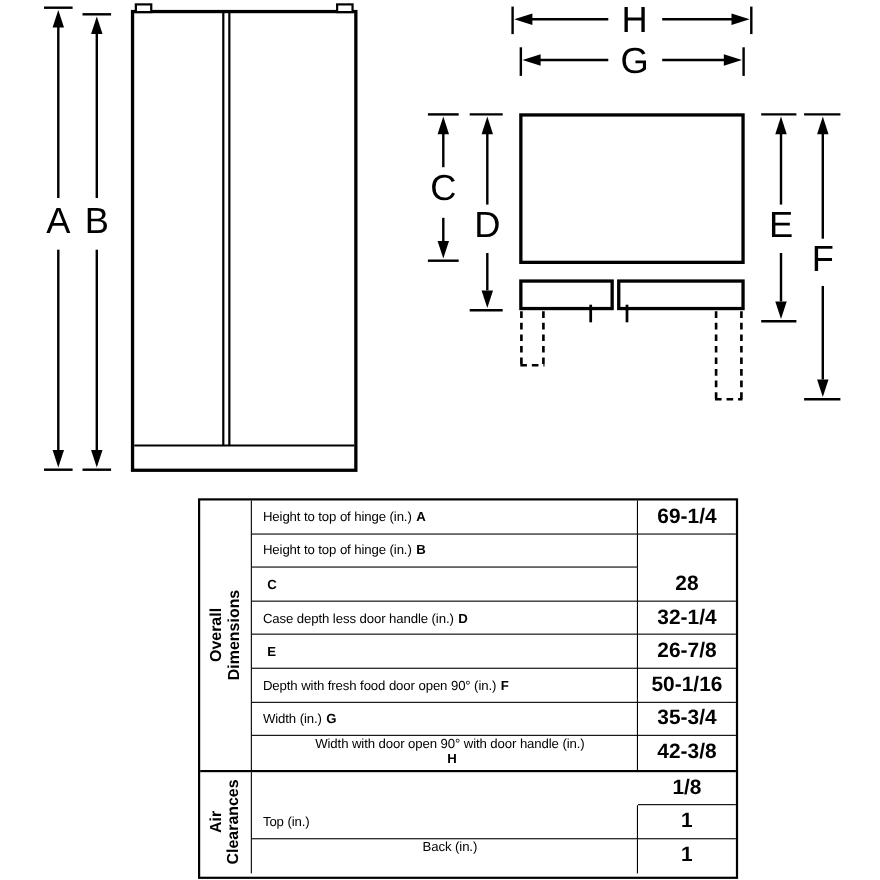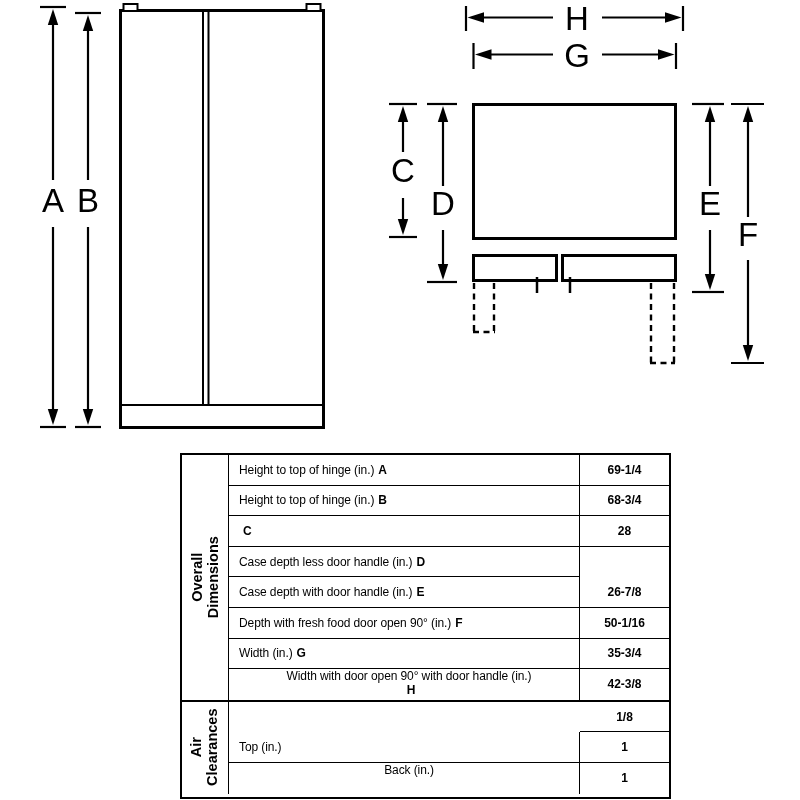--- a/index.html
+++ b/index.html
@@ -62,21 +62,21 @@
     letter-spacing: -0.1px;
     white-space: nowrap;
     overflow: hidden;
   }
   .lbl b { margin-left: 4px; }
   .val {
     grid-column: 3;
     border-bottom: 1.6px solid #000;
     display: flex; align-items: center; justify-content: center;
     font-weight: 700;
-    font-size: 12px;
+    font-size: 19px;
   }
   .last { border-bottom: none; flex-direction: column; }
 </style>
 </head>
 <body>
 
 <div class="page">
 
   <svg class="diagram" width="800" height="450" viewBox="0 0 800 450">
 
@@ -200,34 +200,33 @@
       <div class="lbl">
           <span>Height to top of hinge (in.)</span>
           <b>A</b>
         </div>
       <div class="val">69-1/4</div>
 
       <div class="lbl">
           <span>Height to top of hinge (in.)</span>
           <b>B</b>
         </div>
-      <div class="val">68-3/4</div>
 
       <div class="lbl">
           <b>C</b>
         </div>
       <div class="val">28</div>
 
       <div class="lbl">
           <span>Case depth less door handle (in.)</span>
           <b>D</b>
         </div>
-
-      <div class="lbl">
-          <span>Case depth with door handle (in.)</span>
+      <div class="val">32-1/4</div>
+
+      <div class="lbl">
           <b>E</b>
         </div>
       <div class="val">26-7/8</div>
 
       <div class="lbl">
           <span>Depth with fresh food door open 90° (in.)</span>
           <b>F</b>
         </div>
       <div class="val">50-1/16</div>
 

